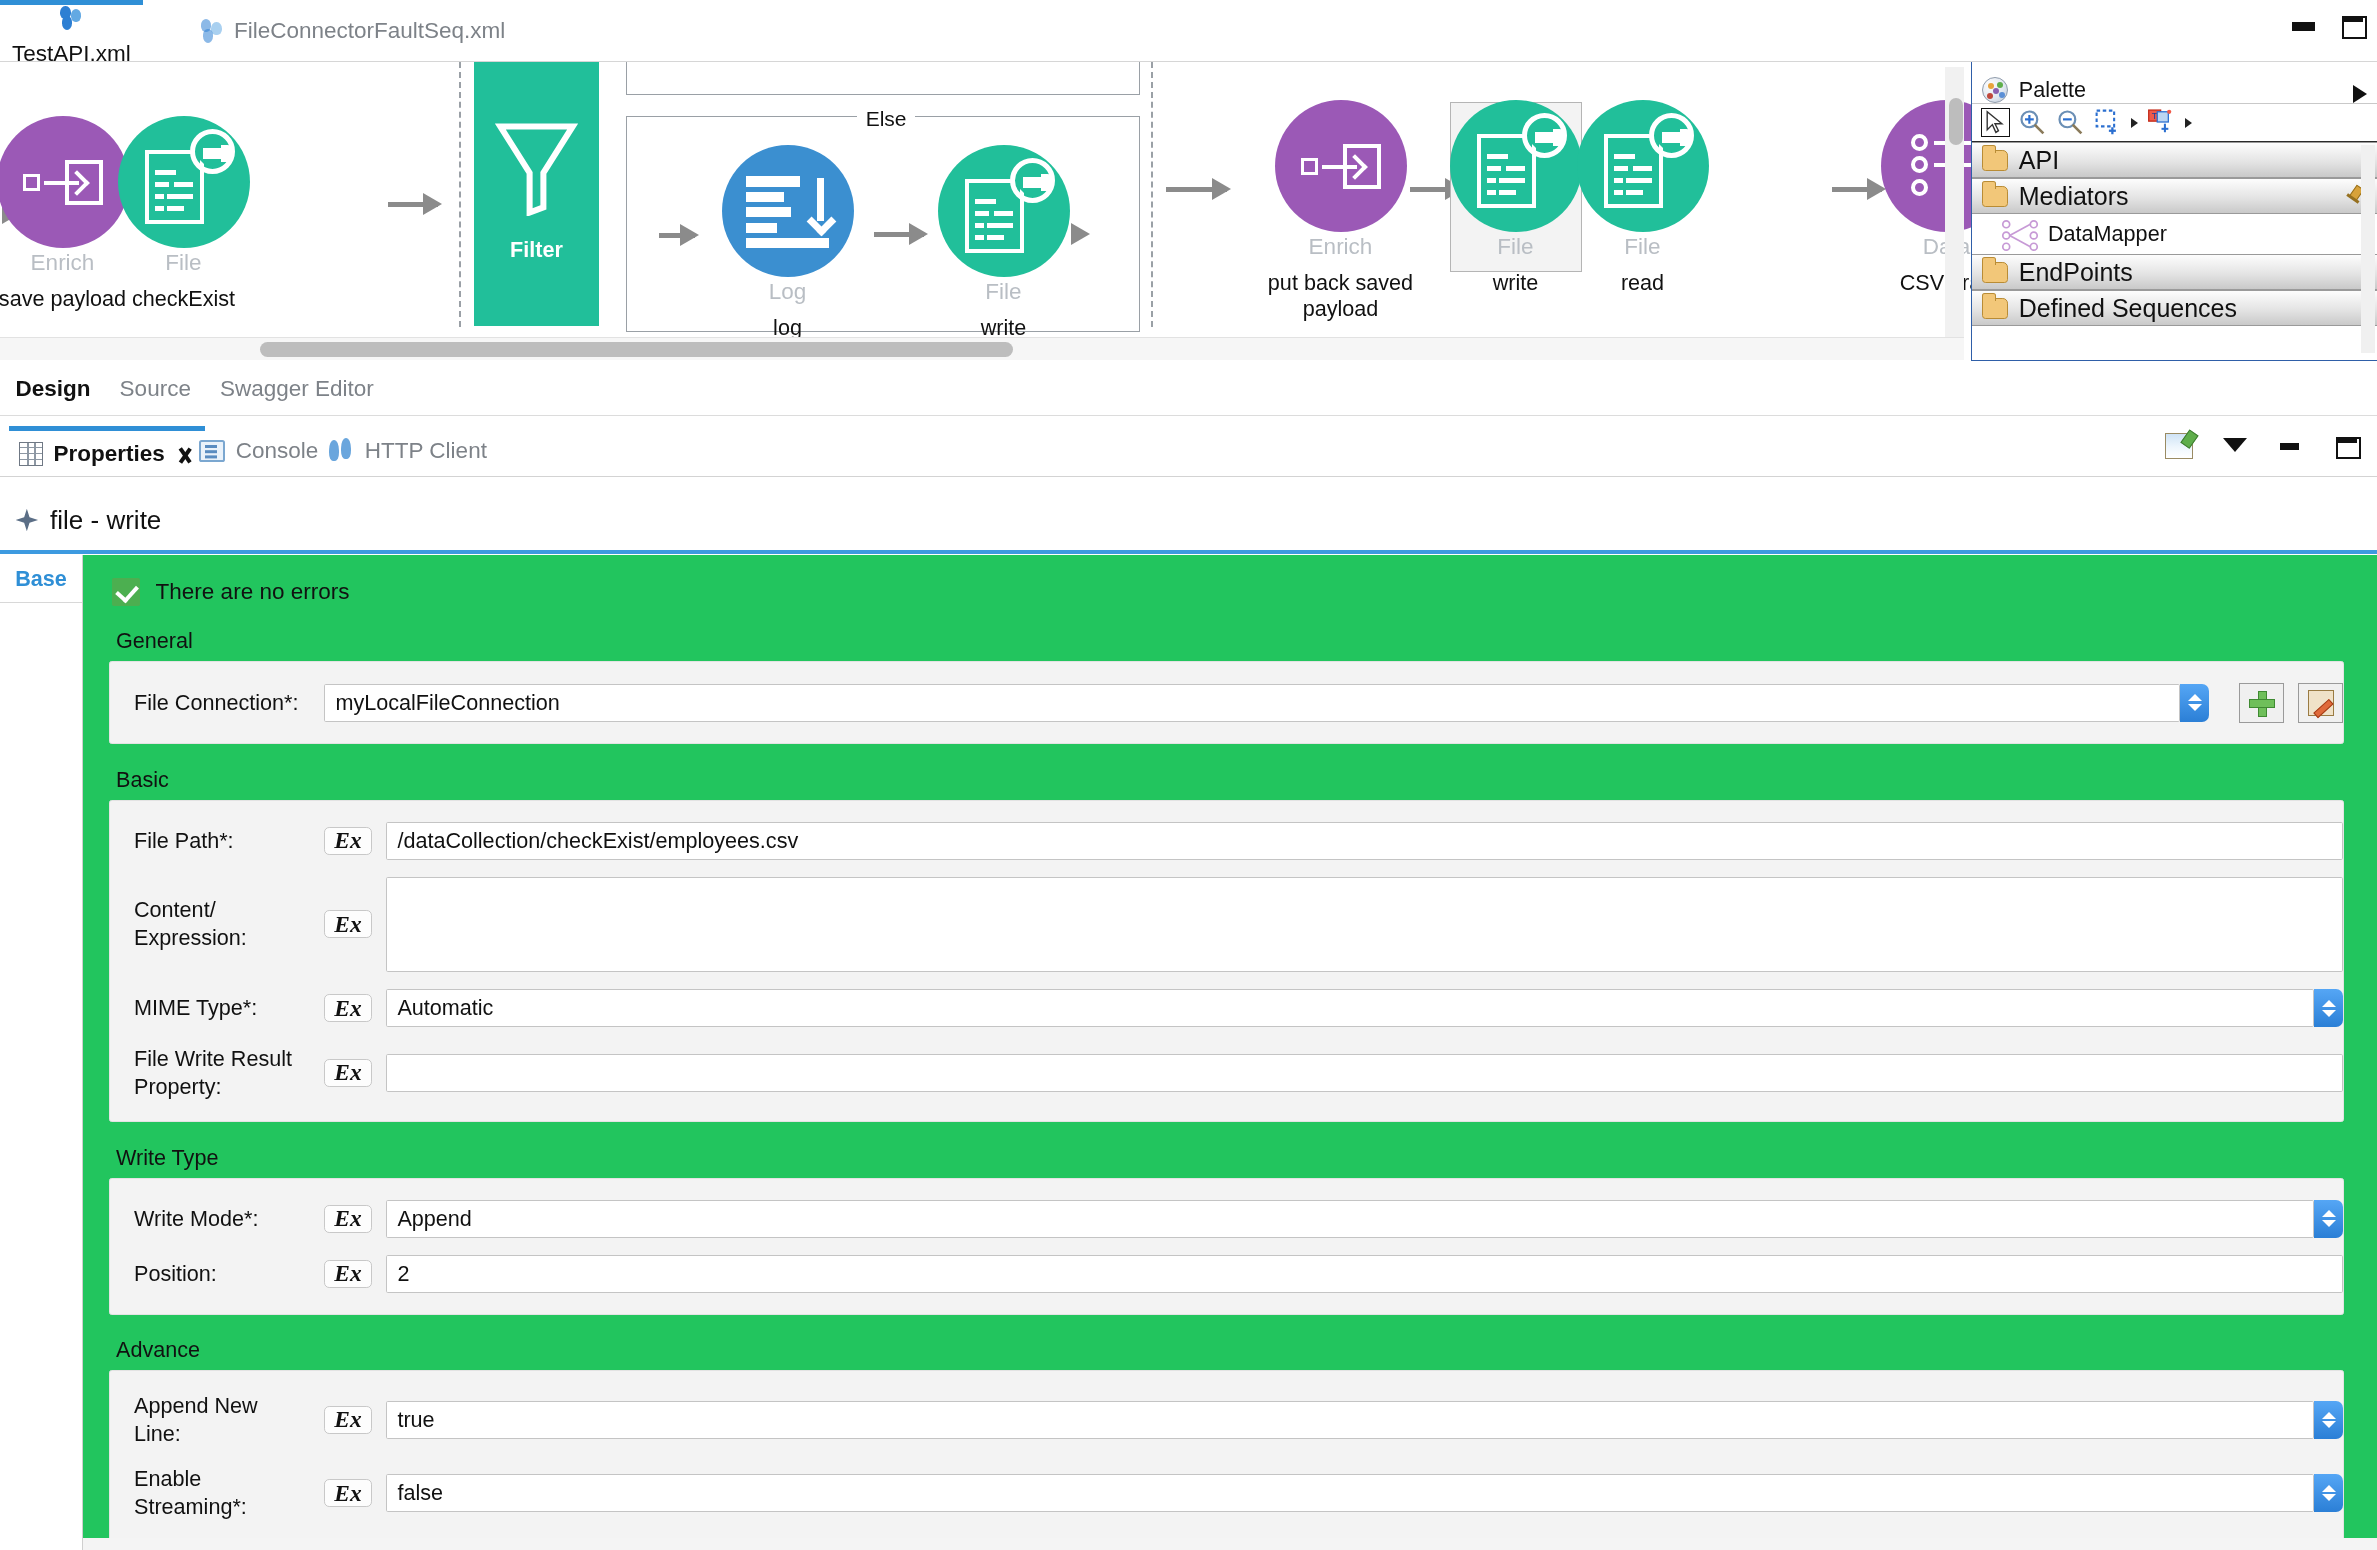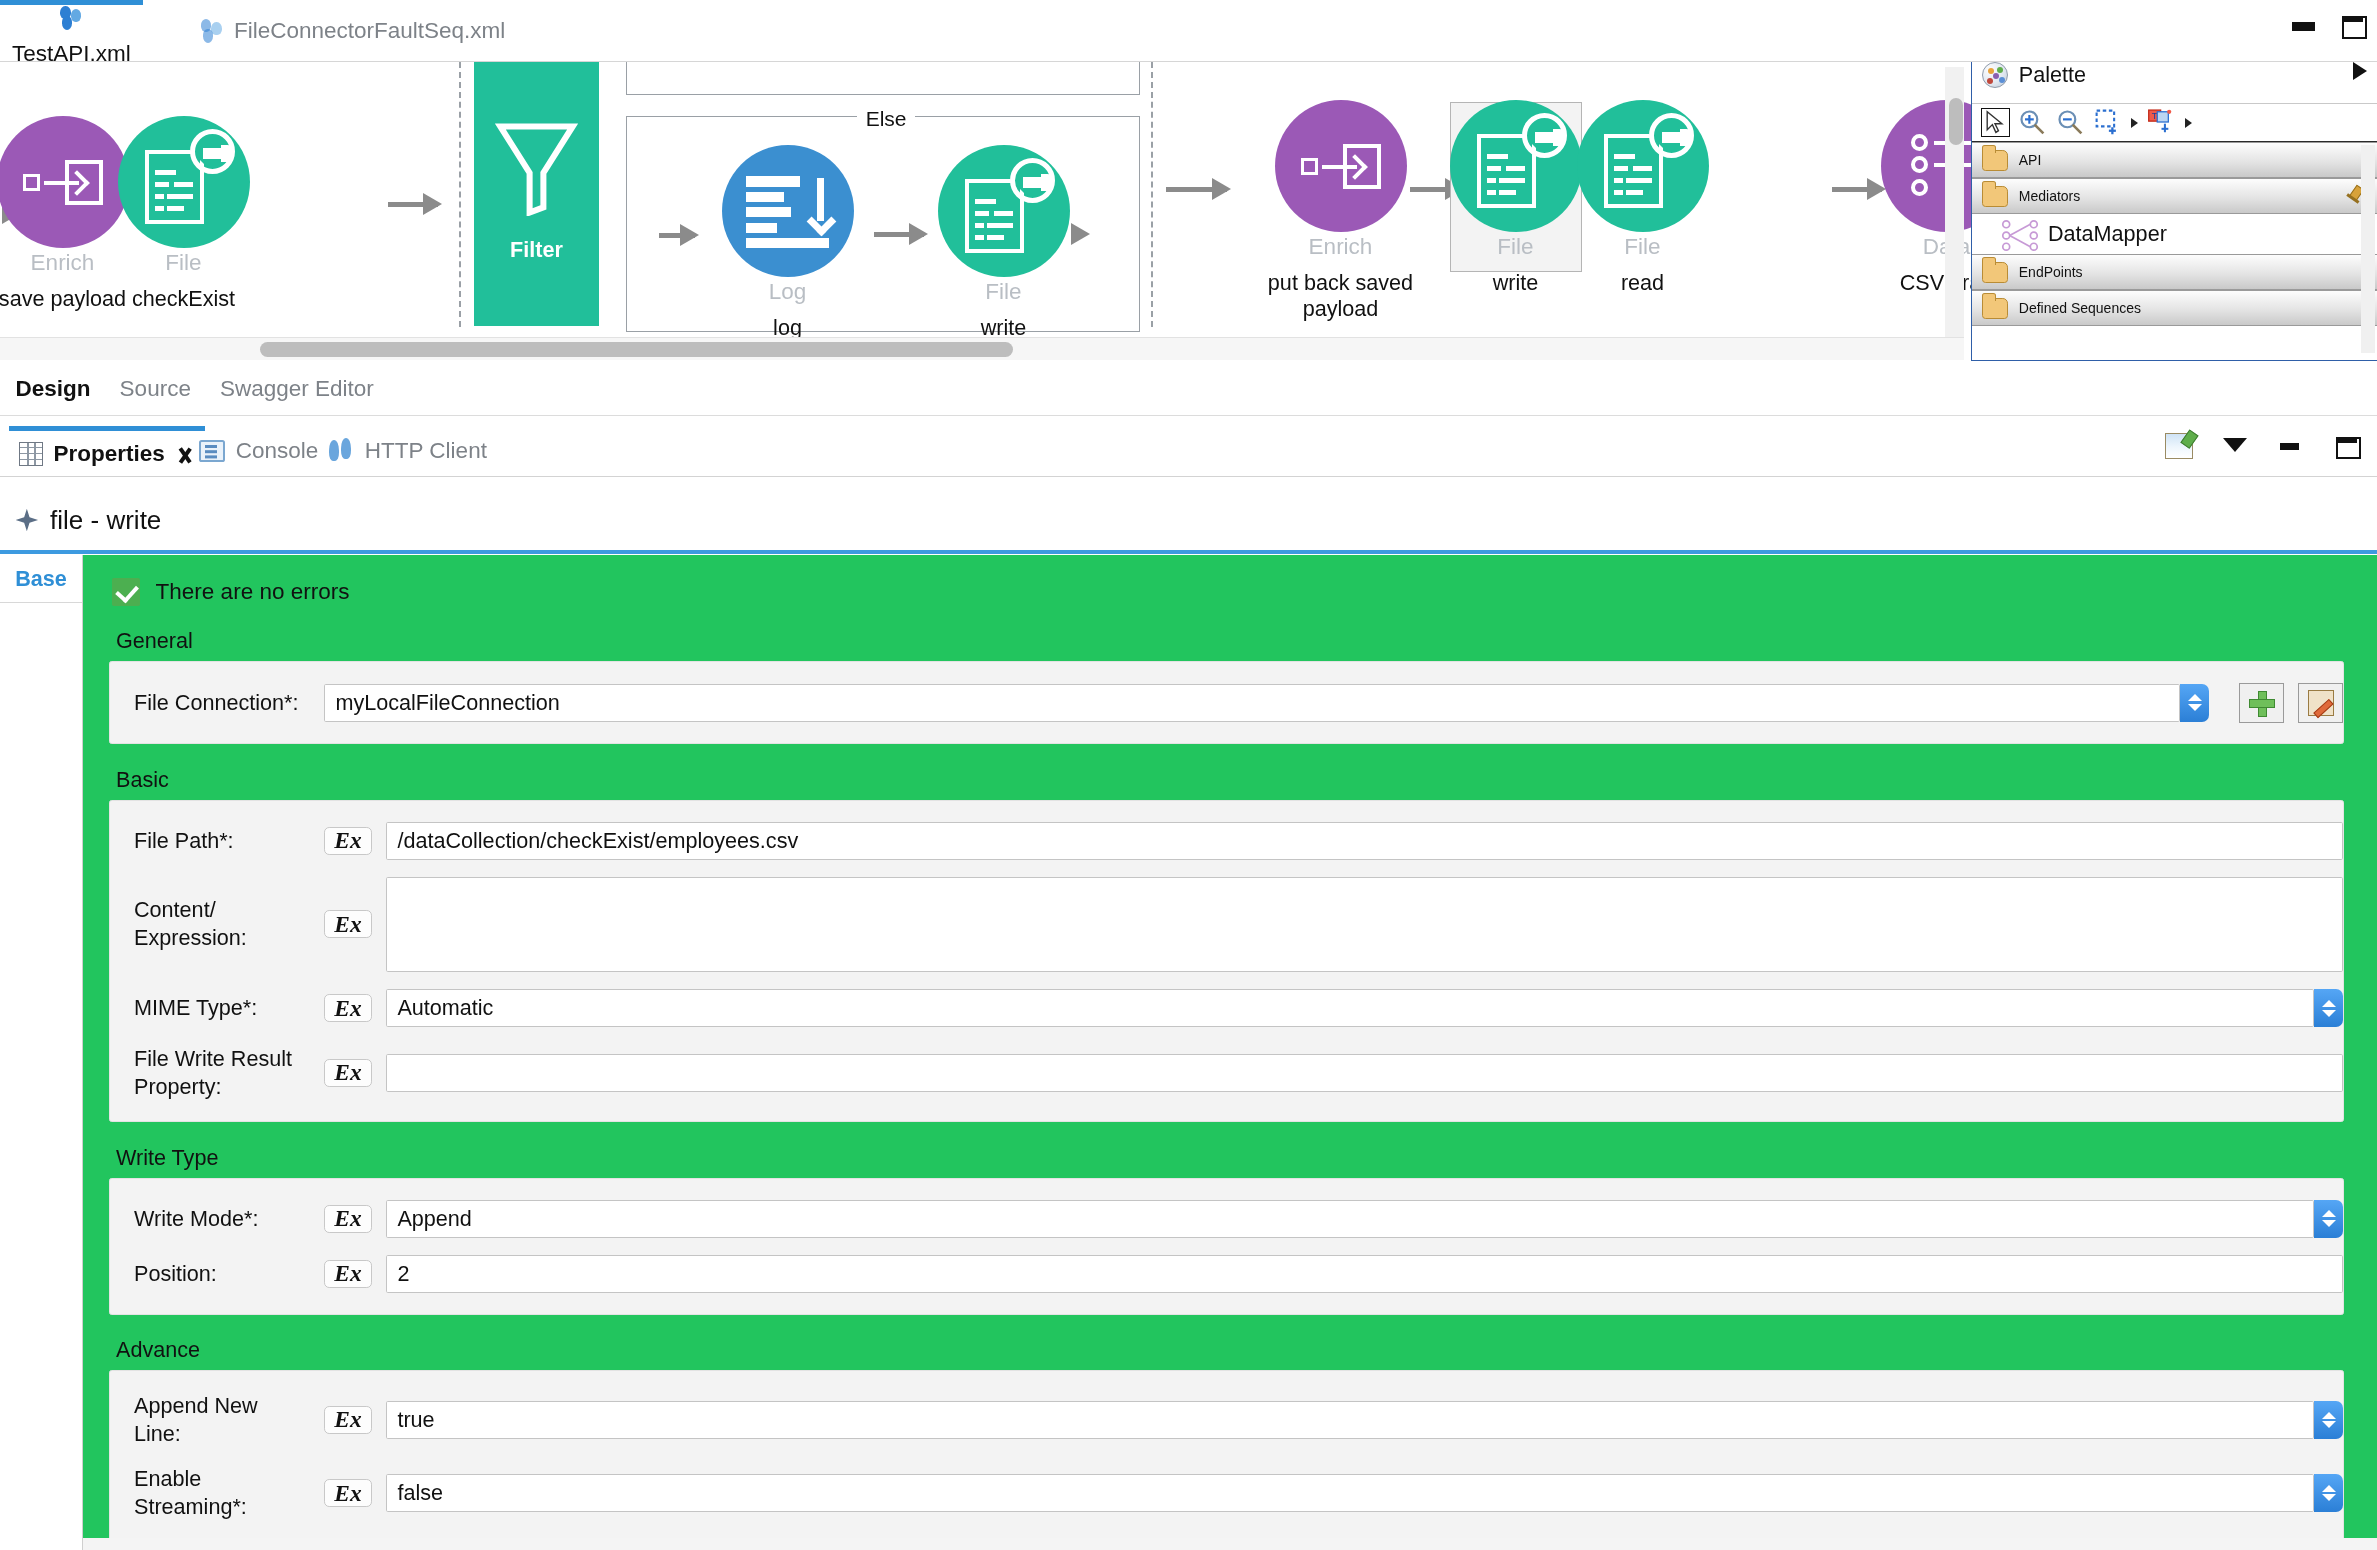--- a/index.html
+++ b/index.html
@@ -163,21 +163,21 @@
     position:absolute; left:3.5px; top:31px; width:14px; height:47px;
     background:#bdbdbd; border-radius:7px; cursor:pointer;
   }
 
   
   #palette {
     position:absolute; left:1971px; top:62px; width:407px; height:299px;
     background:#fff; border:1.7px solid #2f5fa8; border-top:none;
   }
   #palette .phead {
-    height: 42px; display:flex; align-items:flex-start; gap:10.4px; padding:0 10.4px;
+    height: 42px; display:flex; align-items:flex-end; gap:10.4px; padding:0 10.4px;
     border-bottom:0.9px solid #c9c9c9; background:#fff;
   }
   #palette .ptitle { font-size:21.6px; color:#111; }
   .pal-ico {
     width:26px;height:26px;border-radius:50%;
     background:radial-gradient(circle at 30% 30%, #fdfdfd 0%, #dfe6ef 60%, #b9c4d2 100%);
     border:0.9px solid #8f9bab; position:relative; flex:none;
   }
   .pal-ico i{position:absolute;width:6px;height:6px;border-radius:50%;}
   .pal-ico i:nth-child(1){background:#e8a33d;left:4.3px;top:5.2px;}
@@ -194,21 +194,21 @@
   }
   .ptool { width:29px;height:29px; position:relative; cursor:pointer; }
   .ptool.sel { border:1.7px solid #111; }
   .caret-sm { width:0;height:0;border-left:7.8px solid #222;border-top:5.2px solid transparent;
               border-bottom:5.2px solid transparent; cursor:pointer; }
 
   .pal-sec {
     height:36px; display:flex; align-items:center; gap:10.4px; padding:0 10.4px;
     background:linear-gradient(to bottom,#fdfdfd 0%,#e4e4e4 55%,#c9c9c9 100%);
     border-top:0.9px solid #9a9a9a; border-bottom:0.9px solid #9a9a9a;
-    font-size:14px; color:#111; cursor:pointer;
+    font-size:25px; color:#111; cursor:pointer;
   }
   .folder {
     width:26px;height:21px; flex:none; position:relative;
     background:#f2c779; border:1.7px solid #b98c35; border-radius:2.6px 5.2px 3.5px 3.5px;
   }
   .folder::before{
     content:""; position:absolute; left:-1.7px; top:-6px; width:12px;height:7px;
     background:#f2c779; border:1.7px solid #b98c35; border-bottom:none; border-radius:2.6px 2.6px 0 0;
   }
   .pal-item {

